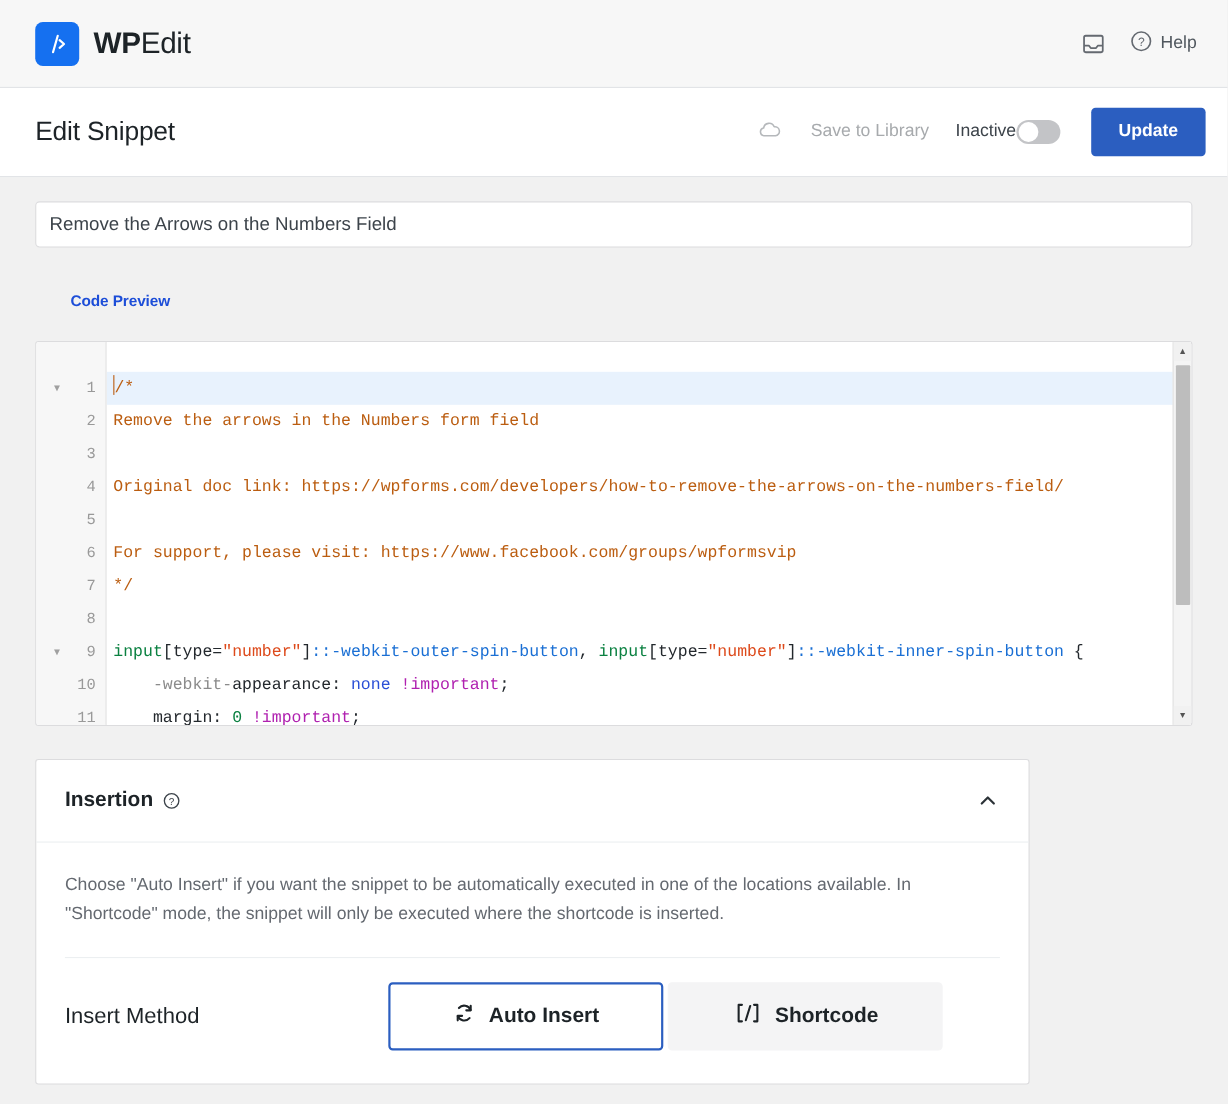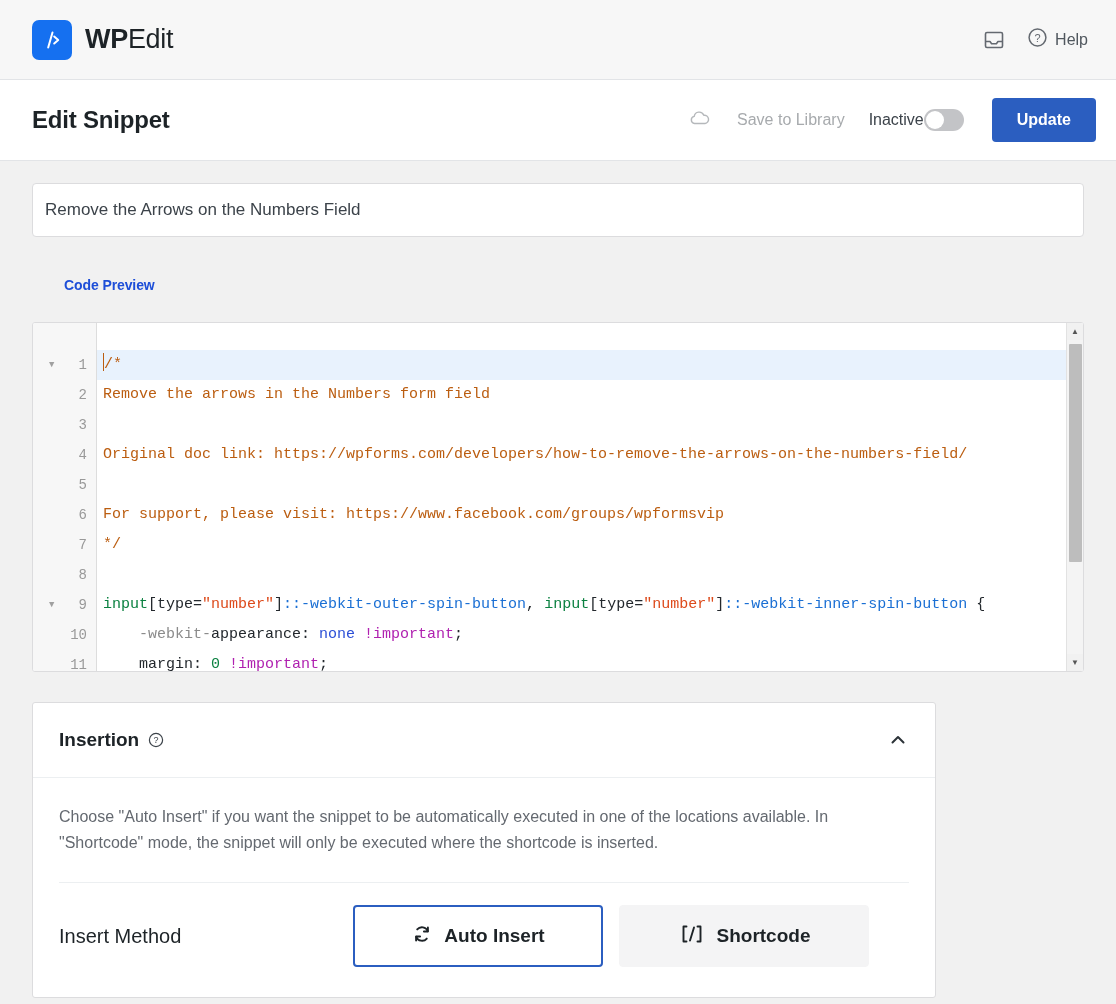--- a/index.html
+++ b/index.html
@@ -51,21 +51,21 @@
 
   
   .pagehead {
     height: 81px;
     background: #fff;
     border-bottom: 1px solid #e2e4e7;
     display: flex; align-items: center;
     padding: 0 20px 0 32px;
   }
   .page-title {
-    font-size: 24px; font-weight: bold; color: #1d2327;
+    font-size: 24px; font-weight: normal; color: #1d2327;
     letter-spacing: -0.2px;
   }
   .head-actions {
     margin-left: auto;
     display: flex; align-items: center; gap: 0;
   }
   .save-library {
     display: flex; align-items: center; gap: 26px;
     color: #a7aaad; font-size: 16px;
     cursor: pointer;
@@ -93,21 +93,21 @@
     padding: 13px 25px;
     cursor: pointer;
     font-family: "Liberation Sans", sans-serif;
   }
 
   
   .main { padding: 0 32px; }
 
   .title-input {
     width: 1052px;
-    height: 54px;
+    height: 42px;
     margin-top: 22px;
     background: #fff;
     border: 1px solid #dcdcde;
     border-radius: 4px;
     padding: 0 12px;
     font-size: 17px;
     color: #3c434a;
     font-family: "Liberation Sans", sans-serif;
     outline: none;
   }
@@ -264,21 +264,21 @@
   }
   .field-row {
     display: flex; align-items: center;
     padding: 22px 0 30px 0;
   }
   .field-label {
     font-size: 20px; color: #1d2327;
     width: 294px;
     flex: 0 0 294px;
   }
-  .method-btns { display: flex; gap: 16px; }
+  .method-btns { display: flex; gap: 4px; }
   .method-btn {
     width: 250px; height: 62px;
     display: flex; align-items: center; justify-content: center;
     gap: 11px;
     font-size: 19px; font-weight: bold;
     border-radius: 4px;
     cursor: pointer;
     color: #1d2327;
   }
   .method-btn.selected {

